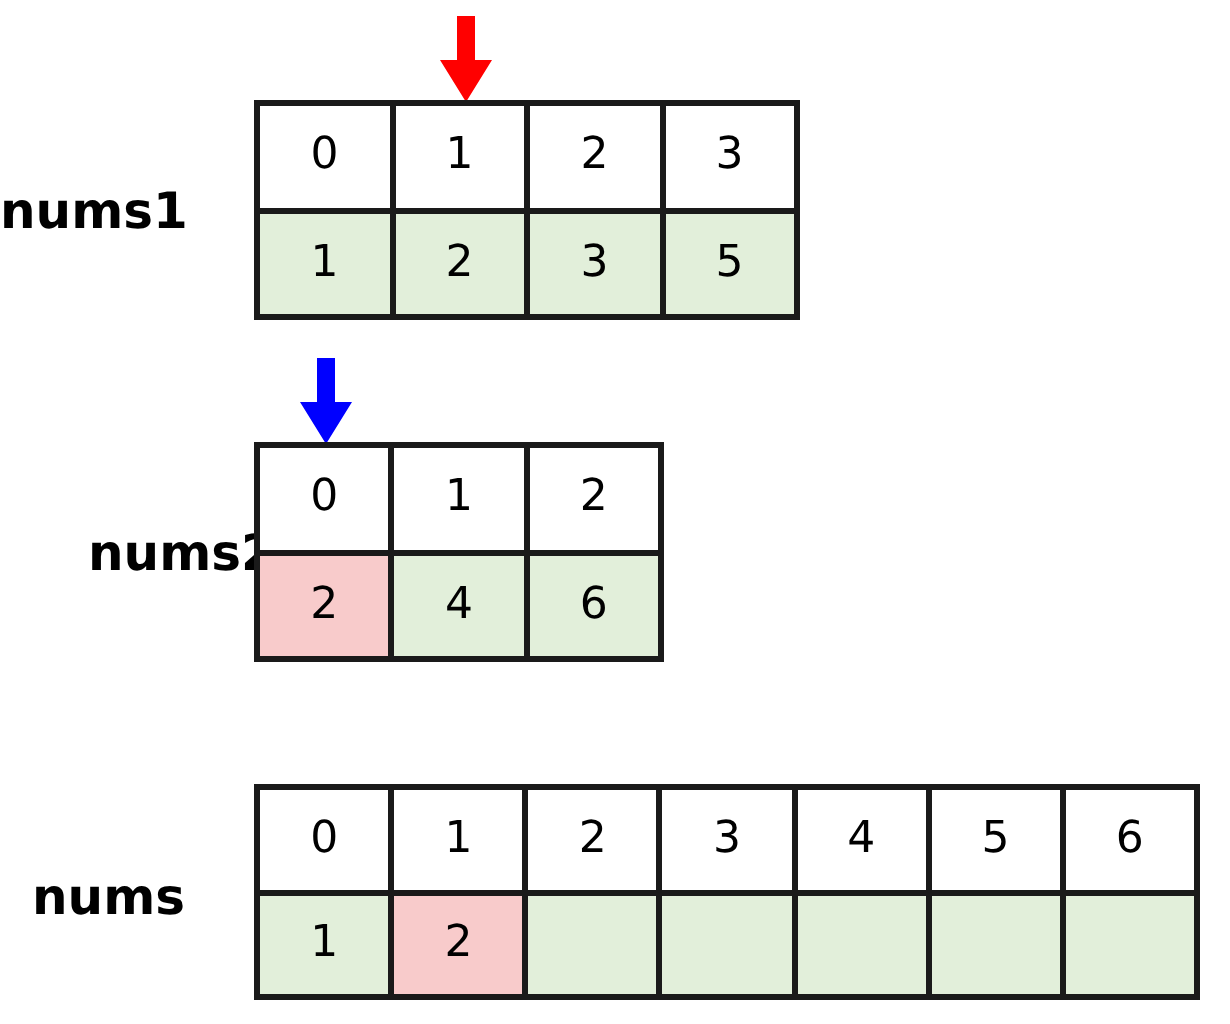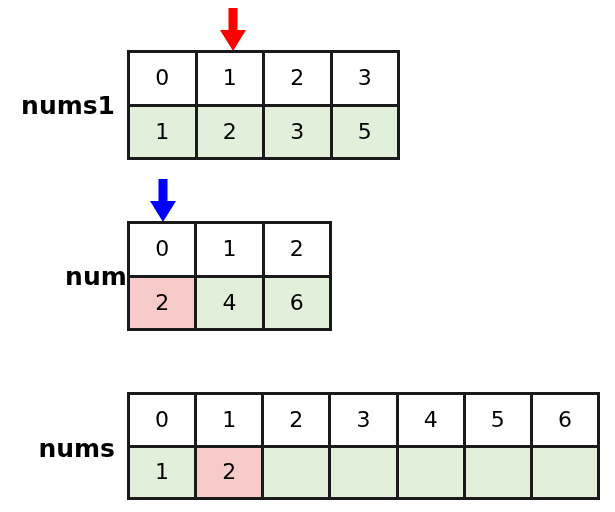--- a/index.html
+++ b/index.html
@@ -19,21 +19,21 @@
     position: absolute;
     inset: 0;
   }
 
   
   .array-label {
     position: absolute;
     font-weight: bold;
     font-size: 25px;
     color: #000000;
-    text-align: right;
+    text-align: left;
     line-height: 1;
     white-space: nowrap;
   }
 
   
   .array {
     position: absolute;
     box-sizing: border-box;
     display: flex;
     flex-direction: column;
@@ -113,21 +113,21 @@
       <div class="cell white">1</div>
       <div class="cell white">2</div>
     </div>
     <div class="array-row value-row">
       <div class="cell red">2</div>
       <div class="cell green">4</div>
       <div class="cell green">6</div>
     </div>
   </div>
 
-  <div class="array-label" style="left:0px; top:436px; width:115px;">nums</div>
+  <div class="array-label" style="left:0px; top:436px; width:115px;padding-left:16px;">nums</div>
 
   <div class="array" style="left:127px; top:392px; width:473px; height:108px;">
     <div class="array-row index-row">
       <div class="cell white">0</div>
       <div class="cell white">1</div>
       <div class="cell white">2</div>
       <div class="cell white">3</div>
       <div class="cell white">4</div>
       <div class="cell white">5</div>
       <div class="cell white">6</div>

